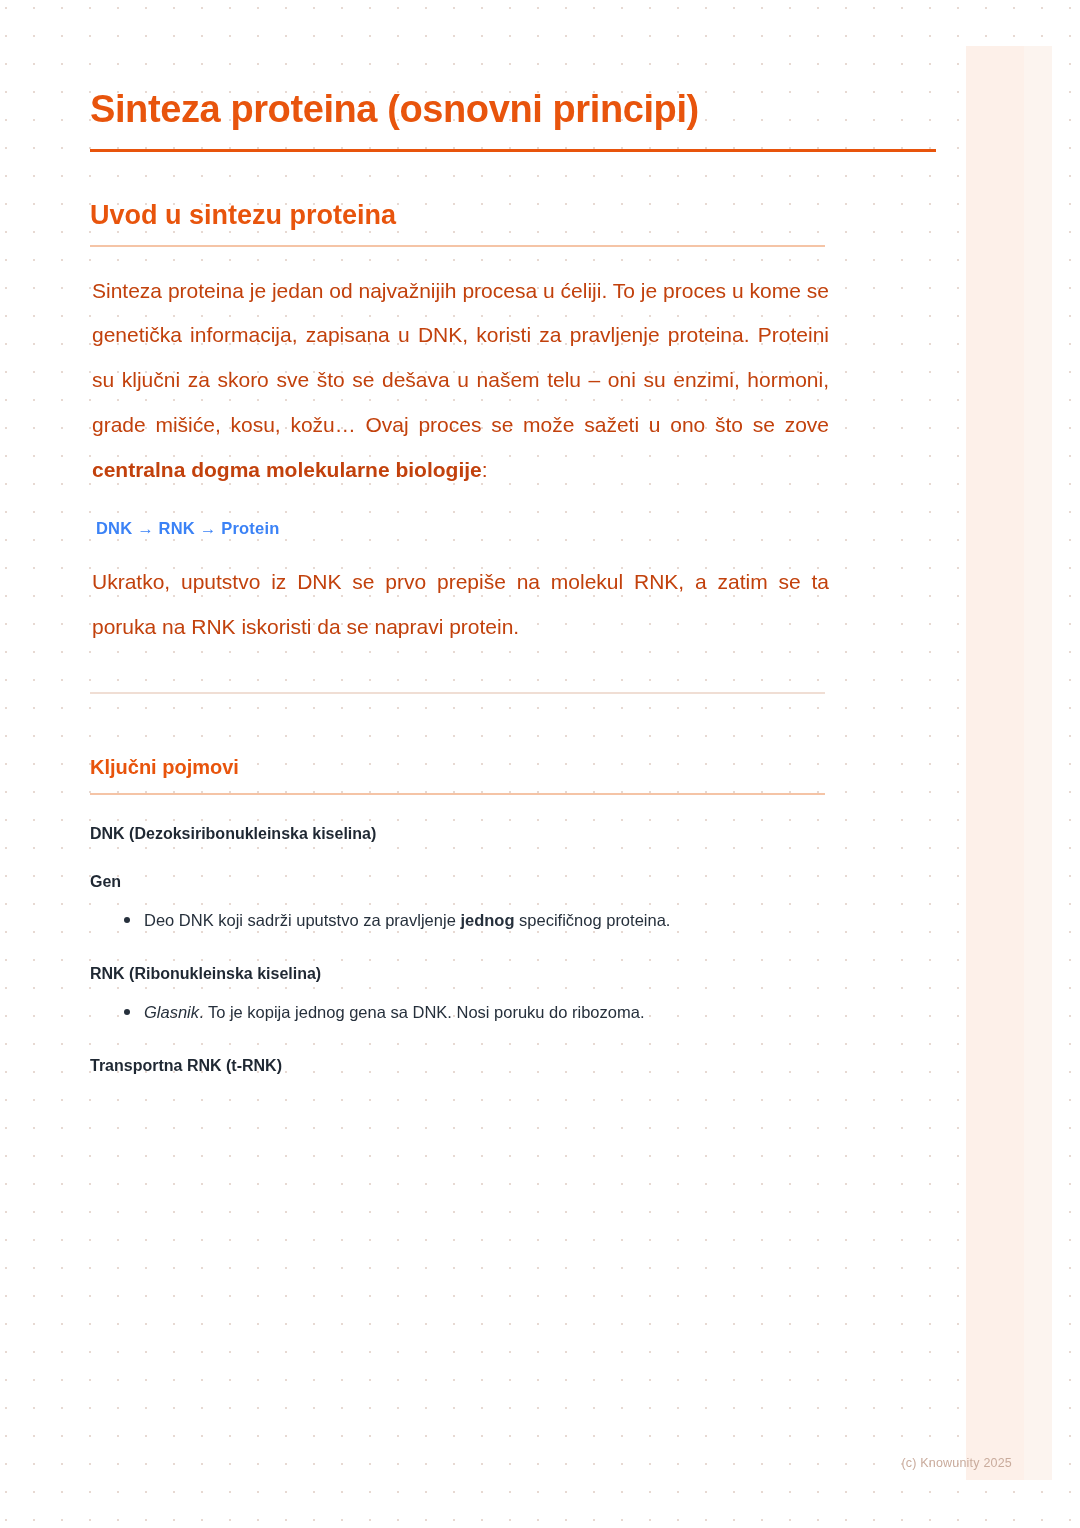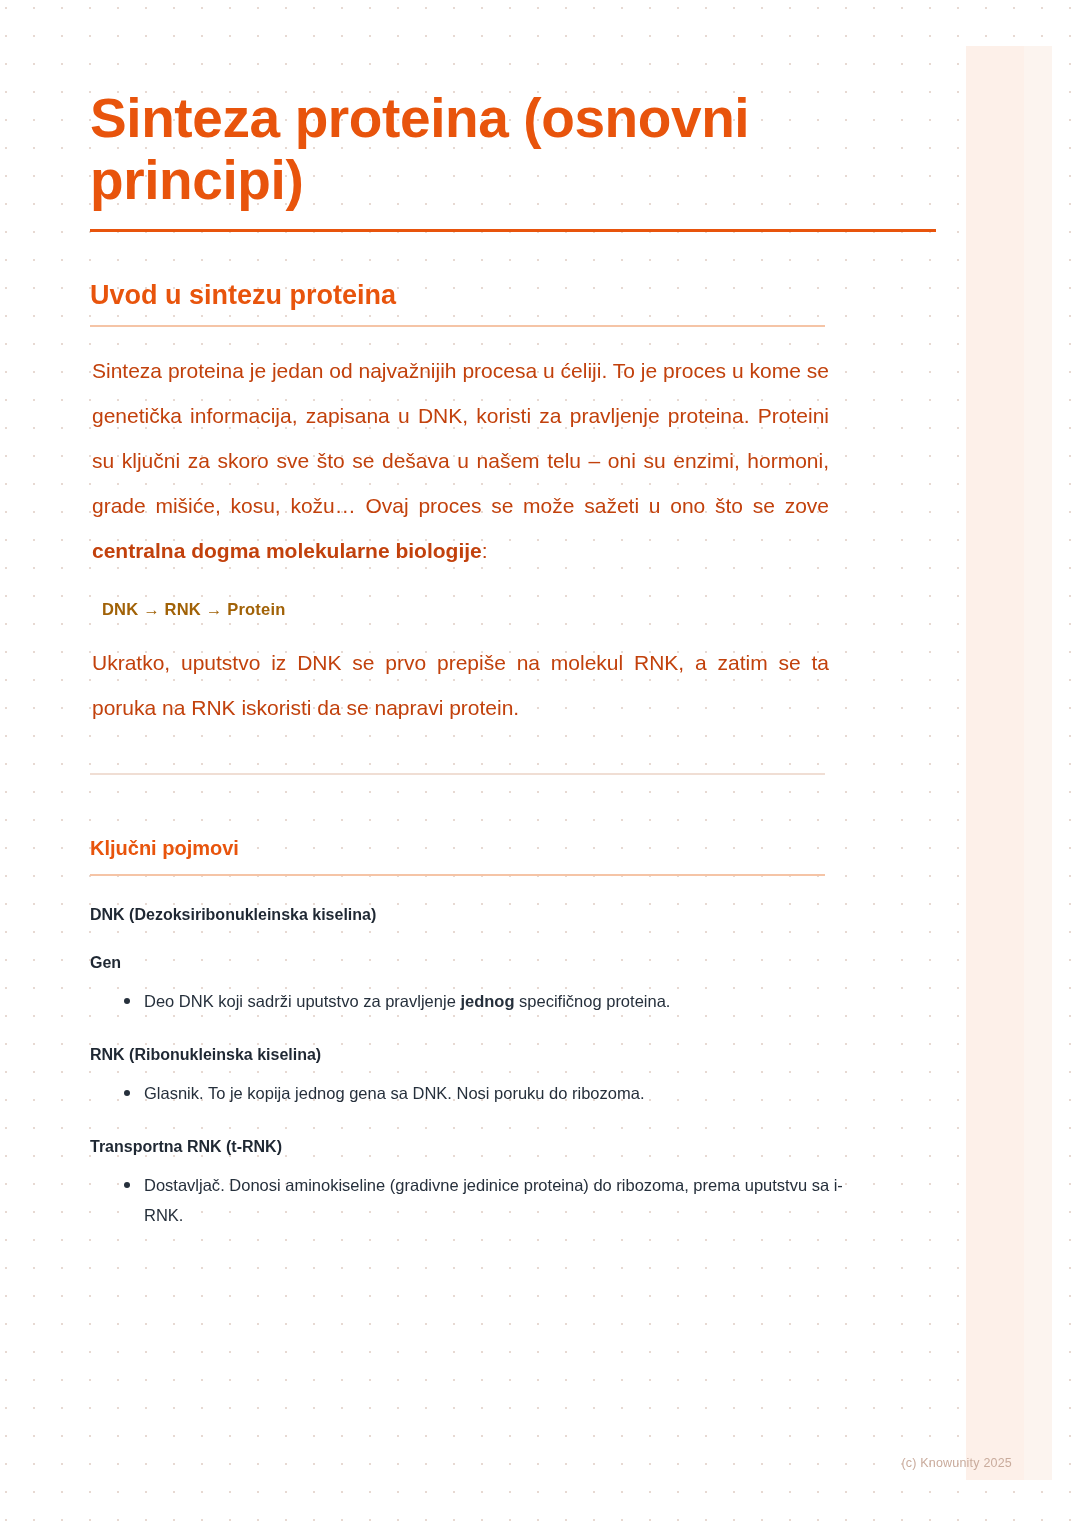--- a/index.html
+++ b/index.html
@@ -46,21 +46,21 @@
   }
 
   .content {
     position: absolute;
     left: 90px;
     top: 58px;
     width: 740px;
   }
 
   h1.doc-title {
-    font-size: 55px;
+    font-size: 38px;
     line-height: 1.12;
     font-weight: 700;
     color: #e8540c;
     margin: 30px 0 0 0;
     letter-spacing: -0.4px;
   }
   .title-rule {
     margin-top: 18px;
     height: 3px;
     background: #e8540c;
@@ -93,22 +93,22 @@
     margin: 22px 0 0 2px;
     text-align: justify;
     width: 737px;
   }
   p.body-text.narrow {
     width: 737px;
   }
   p.dogma {
     font-size: 16.5px;
     font-weight: 700;
-    color: #a16207;
-    margin: 26px 0 0 12px;
+    color: #3b82f6;
+    margin: 26px 0 0 6px;
     letter-spacing: 0.2px;
   }
   b, strong { font-weight: 700; }
 
   .soft-divider {
     margin-top: 42px;
     height: 2px;
     background: #f0ded4;
     width: 735px;
   }
@@ -135,21 +135,21 @@
   ul.bullets li::before {
     content: "";
     position: absolute;
     left: 2px;
     top: 12px;
     width: 6px;
     height: 6px;
     border-radius: 50%;
     background: #26303c;
   }
-  .it { }
+  .it { font-style: italic; }
 
   .footer-credit {
     position: absolute;
     right: 68px;
     bottom: 58px;
     font-size: 12.5px;
     color: #c9ab9c;
     letter-spacing: 0.2px;
   }
 </style>
@@ -186,19 +186,16 @@
     <li><span>Deo DNK koji sadrži uputstvo za pravljenje </span><b>jednog</b><span> specifičnog proteina.</span></li>
   </ul>
 
   <h3 class="term">RNK (Ribonukleinska kiselina)</h3>
 
   <ul class="bullets">
     <li><span class="it">Glasnik</span><span>. To je kopija jednog gena sa DNK. Nosi poruku do ribozoma.</span></li>
   </ul>
 
   <h3 class="term">Transportna RNK (t-RNK)</h3>
-  <ul class="bullets">
-    <li><span class="it">Dostavljač</span><span>. Donosi aminokiseline (gradivne jedinice proteina) do ribozoma, prema uputstvu sa i-RNK.</span></li>
-  </ul>
 
 </div>
 
 <div class="footer-credit">(c) Knowunity 2025</div>
 
 </body></html>

